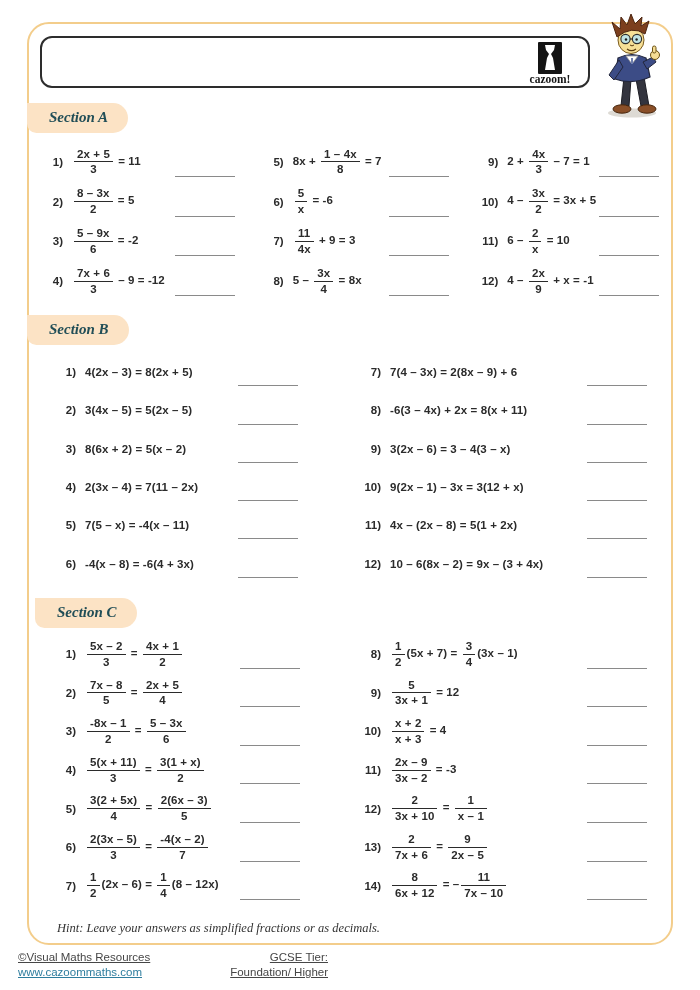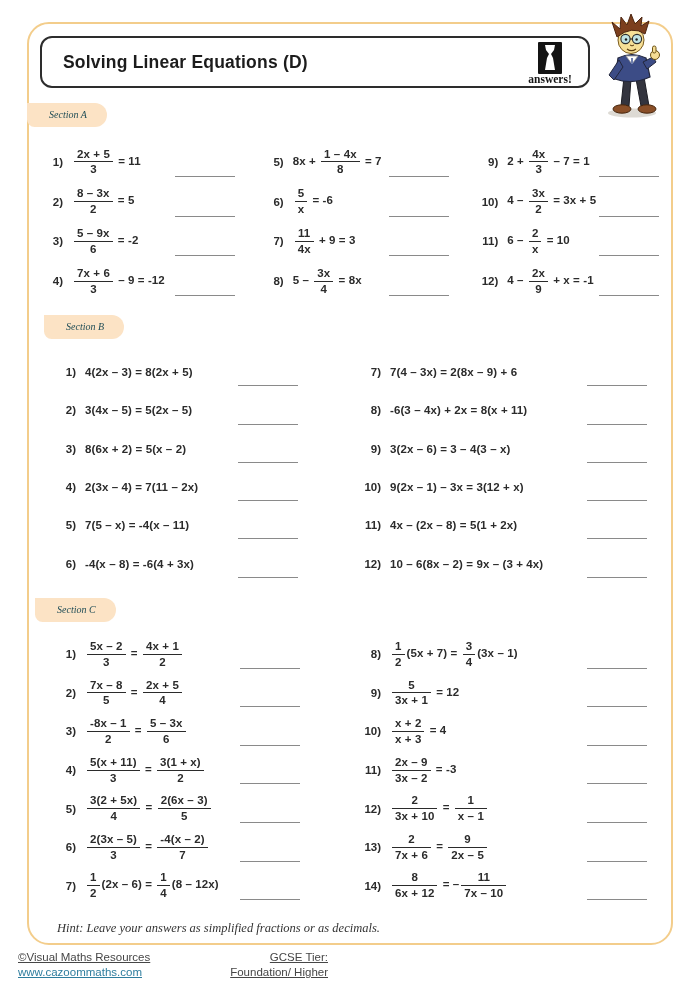--- a/index.html
+++ b/index.html
@@ -20,24 +20,24 @@
     margin:0 0 0 21px;font-size:17.5px;font-weight:bold;color:#1c1c1c;letter-spacing:.2px;
   }
   .logo{position:absolute;right:8px;top:1px;width:60px;text-align:center;}
   .logo svg{display:block;margin:3px auto 0;}
   .logo-text{font-family:"Liberation Serif", serif;font-weight:bold;font-size:11.5px;color:#141414;margin-top:-1px;}
   .character{position:absolute;right:3px;top:-11px;width:72px;height:106px;z-index:3;}
 
   .section-label{
     position:absolute;left:-2px;display:inline-block;
     background:#fce3c5;color:#214e57;
-    font-family:"Liberation Serif", serif;font-style:italic;font-weight:normal;font-size:10px;
+    font-family:"Liberation Serif", serif;font-style:italic;font-weight:bold;font-size:15px;
     padding:6px 20px 7px 22px;border-radius:0 16px 16px 10px;
   }
-  .label-a{top:79px;} .label-b{top:291px;margin-left:17px;} .label-c{top:574px;margin-left:8px;}
+  .label-a{top:79px;} .label-b{top:291px;} .label-c{top:574px;margin-left:8px;}
 
   .probs{position:absolute;display:flex;}
   .probs-a{top:118px;left:8px;right:12px;}
   .probs-b{top:329px;left:21px;right:24px;}
   .probs-c{top:611px;left:21px;right:24px;}
 
   .col{display:flex;flex-direction:column;}
   .probs-a .col1{width:198px;} .probs-a .col2{width:192px;margin-left:23px;} .probs-a .col3{width:187px;margin-left:23px;}
   .probs-b .col1{width:248px;} .probs-b .col2{width:292px;margin-left:57px;}
   .probs-c .col1{width:250px;} .probs-c .col2{width:292px;margin-left:55px;}
@@ -68,27 +68,26 @@
   .footer .f-center{flex:1;text-align:center;padding-top:13px;color:#3d3d3d;}
   .footer .f-right{width:130px;text-align:right;line-height:1.32;}
   .footer a{color:#2e7d9e;text-decoration:underline;cursor:pointer;}
 </style>
 </head>
 <body>
 
 <div class="frame">
 
   <div class="title-box">
-    <h1>Solving Linear Equations (D)</h1>
     <div class="logo">
       <svg width="24" height="32" viewBox="0 0 24 32">
         <rect x="0" y="0" width="24" height="32" rx="1" fill="#141414"></rect>
         <polygon points="7,3 17,3 16,8 13,12 15,16 17,28 7,28 9,16 11,12 8,8" fill="#ffffff"></polygon>
       </svg>
-      <div class="logo-text">answers!</div>
+      <div class="logo-text">cazoom!</div>
     </div>
   </div>
 
   <svg class="character" viewBox="0 0 72 106">
     <ellipse cx="36" cy="100" rx="24" ry="4.5" fill="#cfcac2" opacity="0.7"></ellipse>
     <path d="M28 64 L25 93 L33 93 L35 66 Z" fill="#33343e" stroke="#1d1d24" stroke-width="1"></path>
     <path d="M40 66 L45 93 L53 93 L48 64 Z" fill="#33343e" stroke="#1d1d24" stroke-width="1"></path>
     <ellipse cx="26" cy="96" rx="9" ry="4.2" fill="#8a4f28" stroke="#46270f" stroke-width="1"></ellipse>
     <ellipse cx="51" cy="96" rx="9" ry="4.2" fill="#8a4f28" stroke="#46270f" stroke-width="1"></ellipse>
     <path d="M22 45 Q36 38 50 45 L54 64 Q36 72 19 66 Z" fill="#3c4c86" stroke="#22263c" stroke-width="1.2"></path>

